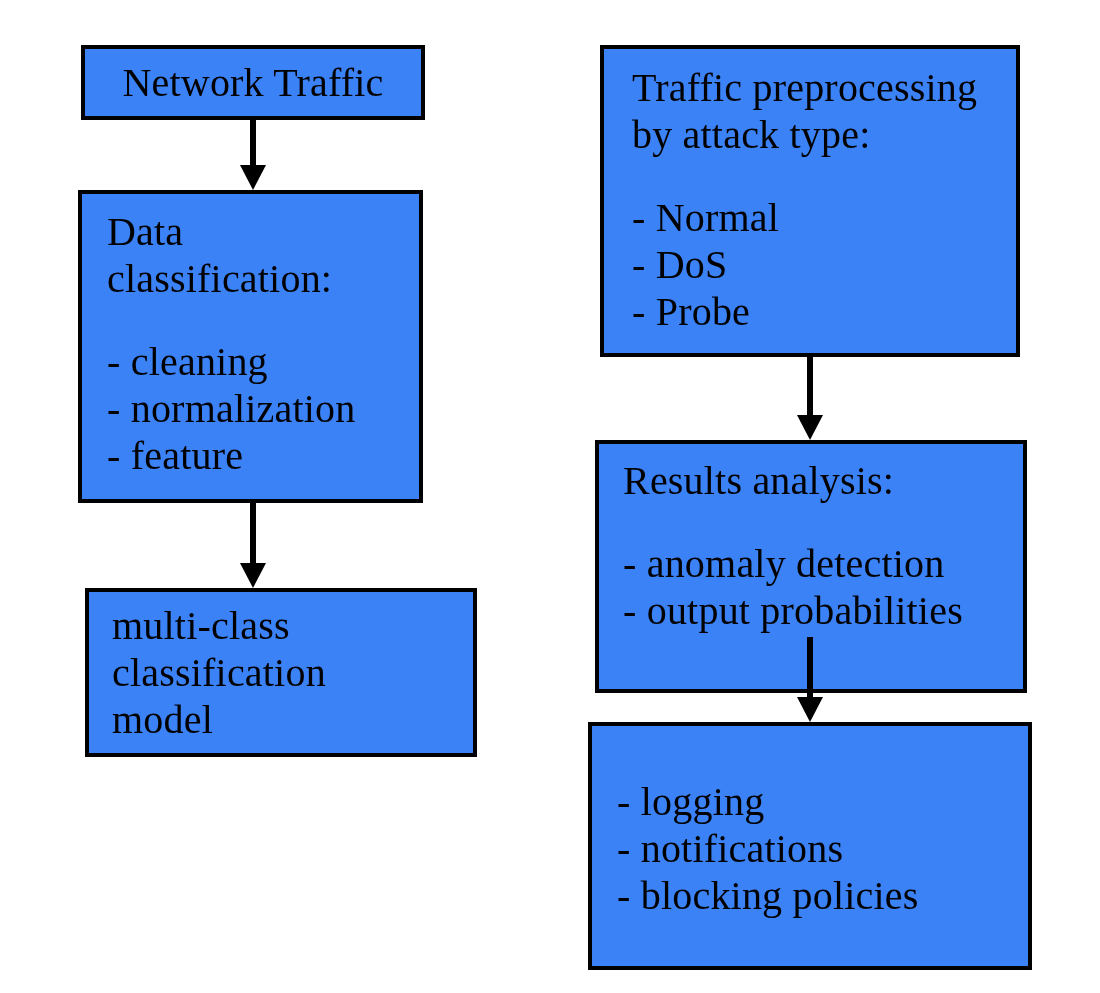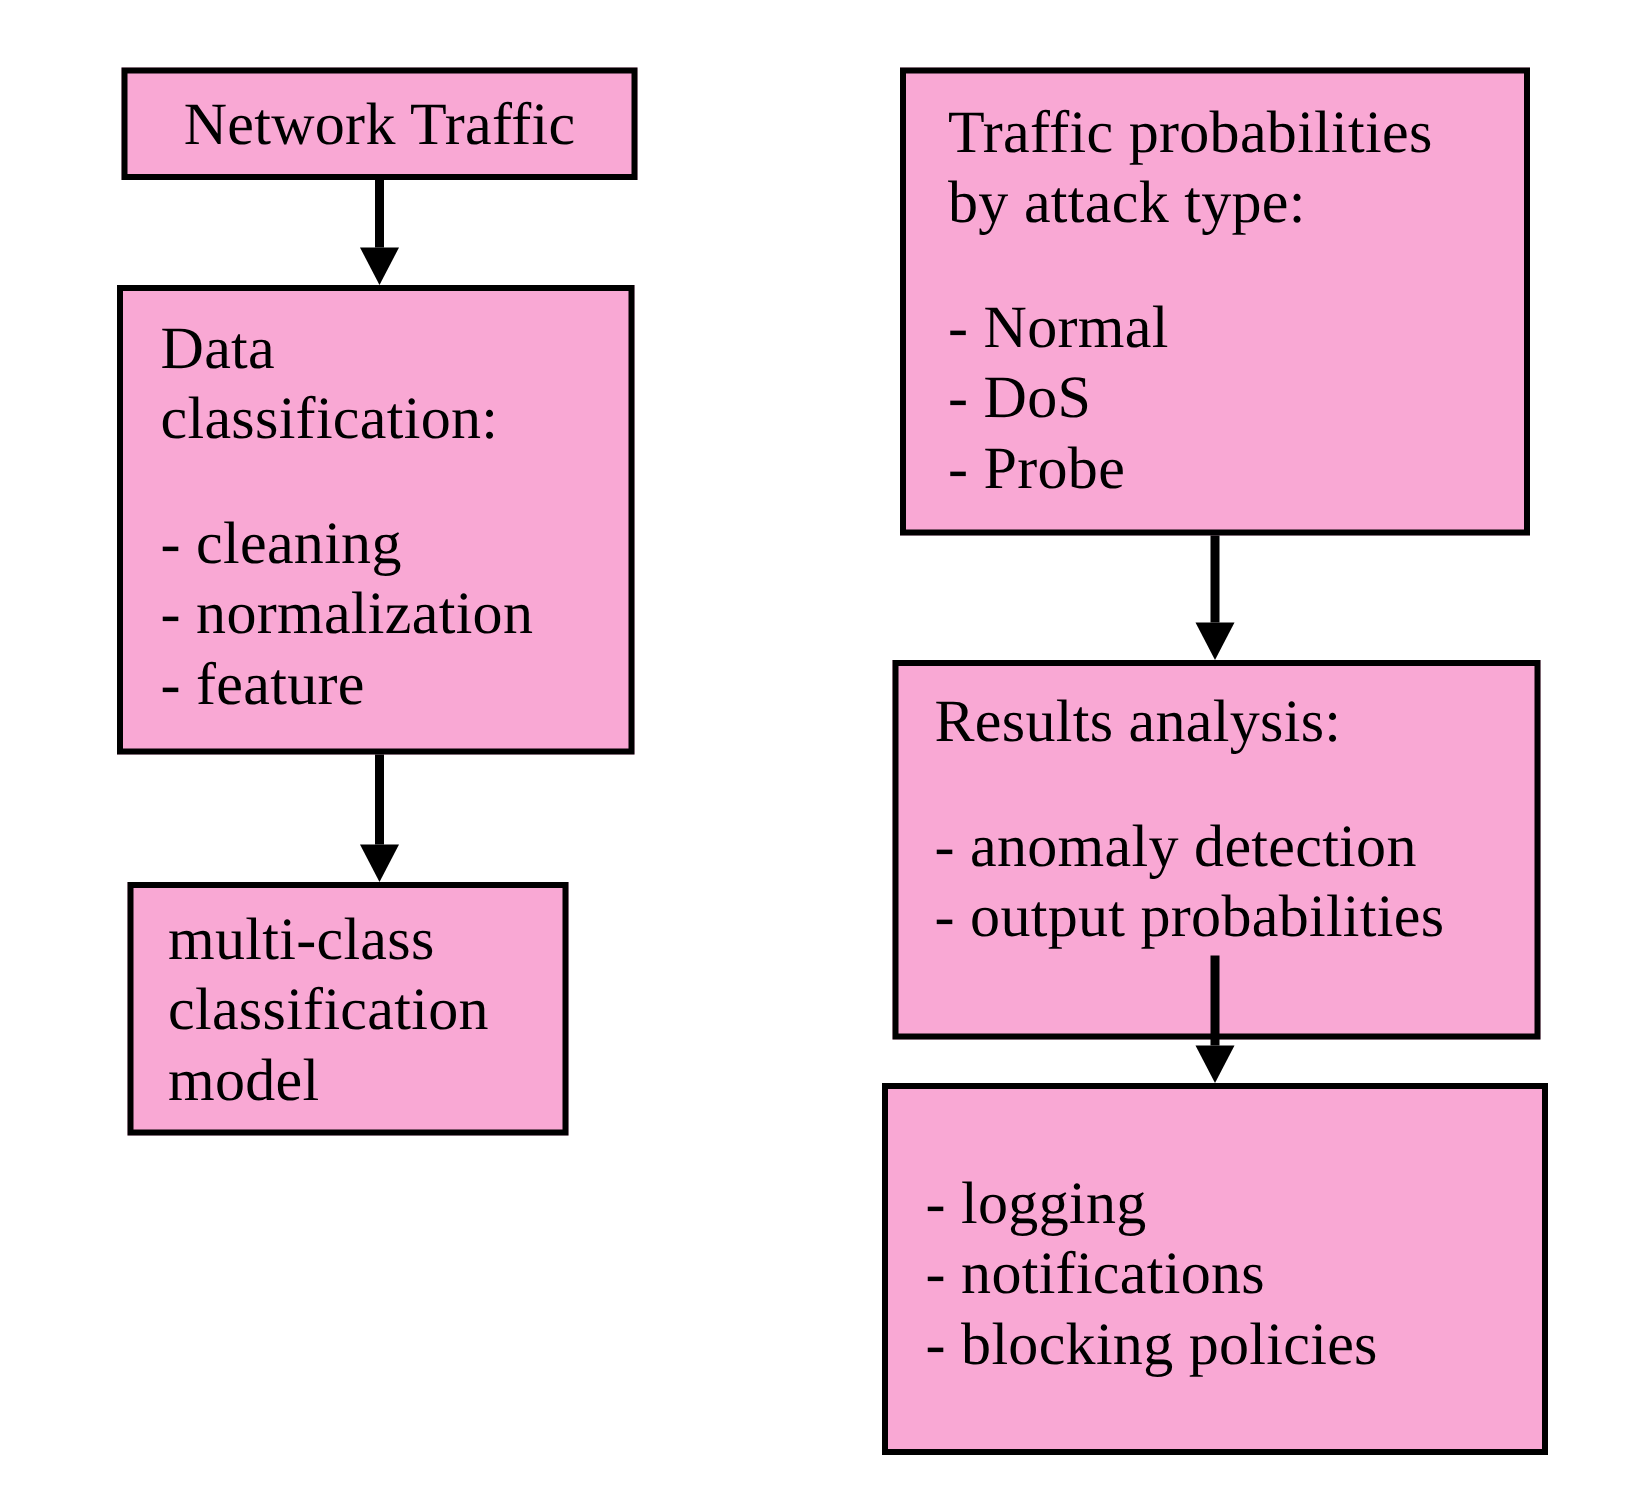--- a/index.html
+++ b/index.html
@@ -13,38 +13,38 @@
     height: 993px;
     background: #ffffff;
     font-family: "Liberation Serif", "DejaVu Serif", serif;
     color: #000000;
     overflow: hidden;
   }
   .box {
     position: absolute;
     box-sizing: border-box;
     border: 4px solid #000000;
-    background: #f9a8d4;
+    background: #3b82f6;
     font-size: 40px;
     line-height: 47px;
     letter-spacing: 0.2px;
   }
   .box.center {
     display: flex;
     align-items: center;
     justify-content: center;
     text-align: center;
   }
   .items {
     margin-top: 36px;
   }
   
   .box-network        { left: 81px;  top: 45px;  width: 344px; height: 75px; }
   .box-preprocessing  { left: 78px;  top: 190px; width: 345px; height: 313px; padding: 14px 8px 11px 25px; }
-  .box-model          { left: 85px;  top: 588px; width: 294px; height: 169px; padding: 10px 8px 0 23px; }
+  .box-model          { left: 85px;  top: 588px; width: 392px; height: 169px; padding: 10px 8px 0 23px; }
   .box-classification { left: 600px; top: 45px;  width: 420px; height: 312px; padding: 15px 8px 0 28px; }
   .box-results        { left: 595px; top: 440px; width: 432px; height: 253px; padding: 13px 8px 0 24px; }
   .box-response       { left: 588px; top: 722px; width: 444px; height: 248px; padding: 16px 8px 0 25px; }
 
   .arrow {
     position: absolute;
     width: 26px;
     display: flex;
     flex-direction: column;
     align-items: center;
@@ -100,21 +100,21 @@
   <div class="box box-model">
     <div class="title">
         <div>multi-class</div>
         <div>classification</div>
         <div>model</div>
       </div>
   </div>
 
   <div class="box box-classification">
     <div class="title">
-        <div>Traffic probabilities</div>
+        <div>Traffic preprocessing</div>
         <div>by attack type:</div>
       </div>
     <div class="items">
         <div>- Normal</div>
         <div>- DoS</div>
         <div>- Probe</div>
       </div>
   </div>
 
   <div class="arrow arrow-3">

